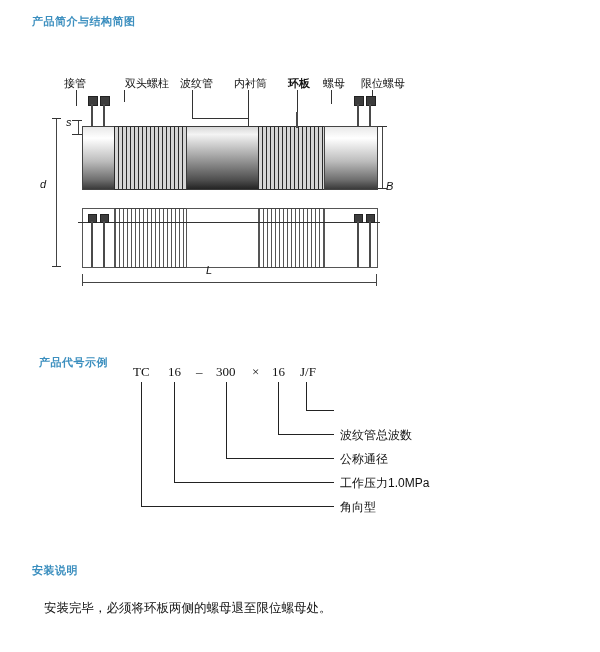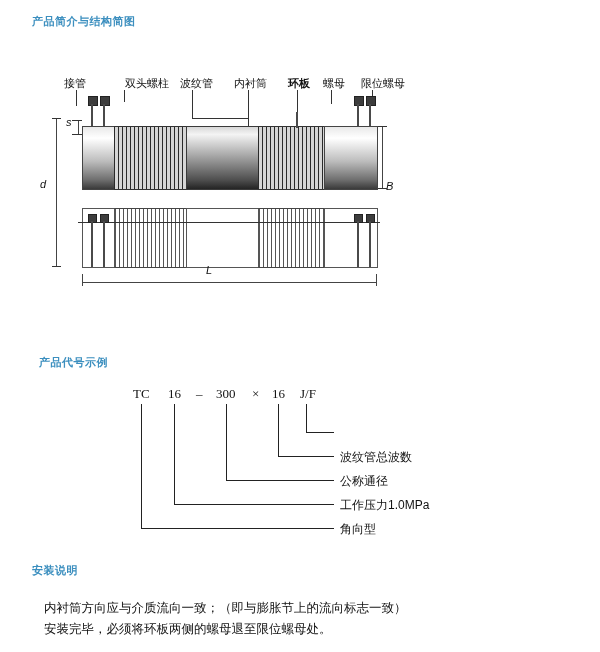--- a/index.html
+++ b/index.html
@@ -105,21 +105,21 @@
   .tick {
     position: absolute;
     background: #444;
     width: 1px;
   }
 
   
   #code-area {
     position: absolute;
     left: 0;
-    top: 380px;
+    top: 358px;
     width: 568px;
     height: 175px;
   }
   .code-token {
     position: absolute;
     font-size: 13px;
     color: #111;
     font-family: "Liberation Serif", serif;
     white-space: nowrap;
   }
@@ -257,15 +257,14 @@
   <div class="hconn" style="left:174px; top:124px; width:160px;"></div>
   <div class="hconn" style="left:141px; top:148px; width:193px;"></div>
 
   <div class="code-desc" style="left:340px; top:69px;">波纹管总波数</div>
   <div class="code-desc" style="left:340px; top:93px;">公称通径</div>
   <div class="code-desc" style="left:340px; top:117px;">工作压力1.0MPa</div>
   <div class="code-desc" style="left:340px; top:141px;">角向型</div>
 </div>
 
 <div id="install-note">
-  <div class="note-line">内衬筒方向应与介质流向一致；（即与膨胀节上的流向标志一致）</div>
   <div class="note-line">安装完毕，必须将环板两侧的螺母退至限位螺母处。</div>
 </div>
 
 </body></html>

